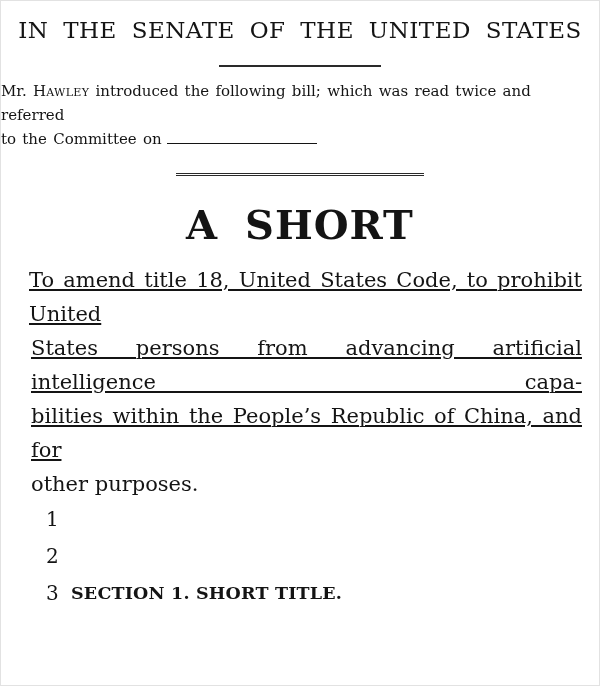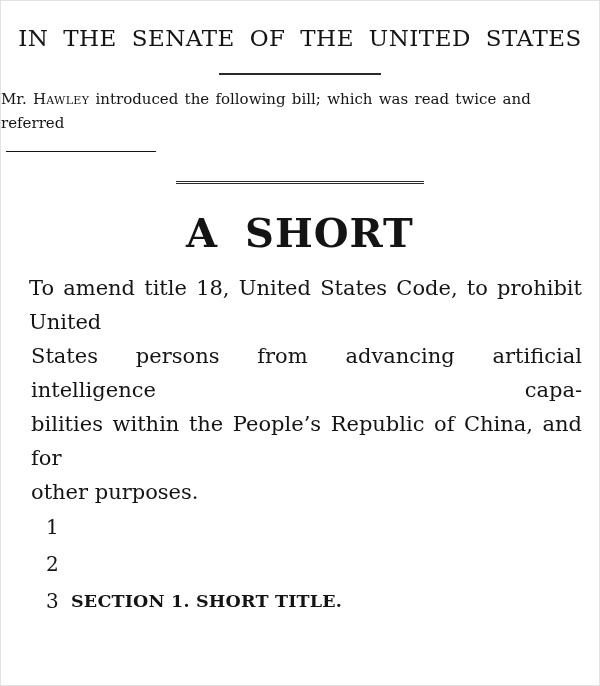--- a/index.html
+++ b/index.html
@@ -10,21 +10,21 @@
   *{margin:0;padding:0;box-sizing:border-box;}
   html,body{width:600px;height:686px;}
   body{
     background:var(--bg);
     color:var(--ink);
     font-family:"DejaVu Serif","Liberation Serif",serif;
     overflow:hidden;
   }
   .page{
     width:600px;height:686px;
-    padding-top:24px;
+    padding-top:16px;
     border:1px solid #e2e2e2;
   }
   .chamber-title{
     text-align:center;
     font-size:23px;
     line-height:1.2;
     letter-spacing:0.5px;
     word-spacing:7px;
   }
   .rule-short{
@@ -71,20 +71,21 @@
   }
   .lt-line{
     margin-left:28px;
     margin-right:17px;
   }
   .lt-cont{margin-left:30px;}
   .jfull{
     text-align:justify;
     text-align-last:justify;
     text-justify:inter-word;
+    text-decoration:underline;
   }
   .body-lines{
     margin-top:0;
     font-size:21px;
   }
   .bline{
     display:flex;
     line-height:37px;
   }
   .lnum{
@@ -108,21 +109,21 @@
 <body>
 
 <div class="page">
 
   <div class="chamber-title">IN THE SENATE OF THE UNITED STATES</div>
 
   <div class="rule-short"></div>
 
   <div class="sponsor">
     <div><span>Mr.</span> <span class="sc">Hawley</span> <span>introduced the following bill; which was read twice and referred</span></div>
-    <div><span class="blank-line"></span></div>
+    <div><span>to the Committee on</span><span class="blank-line"></span></div>
   </div>
 
   <div class="rule-thick"></div>
 
   <div class="bill-heading">A SHORT</div>
 
   <div class="long-title">
     <div class="lt-line jfull">To amend title 18, United States Code, to prohibit United</div>
     <div class="lt-line lt-cont jfull">States persons from advancing artificial intelligence capa-</div>
     <div class="lt-line lt-cont jfull">bilities within the People’s Republic of China, and for</div>

